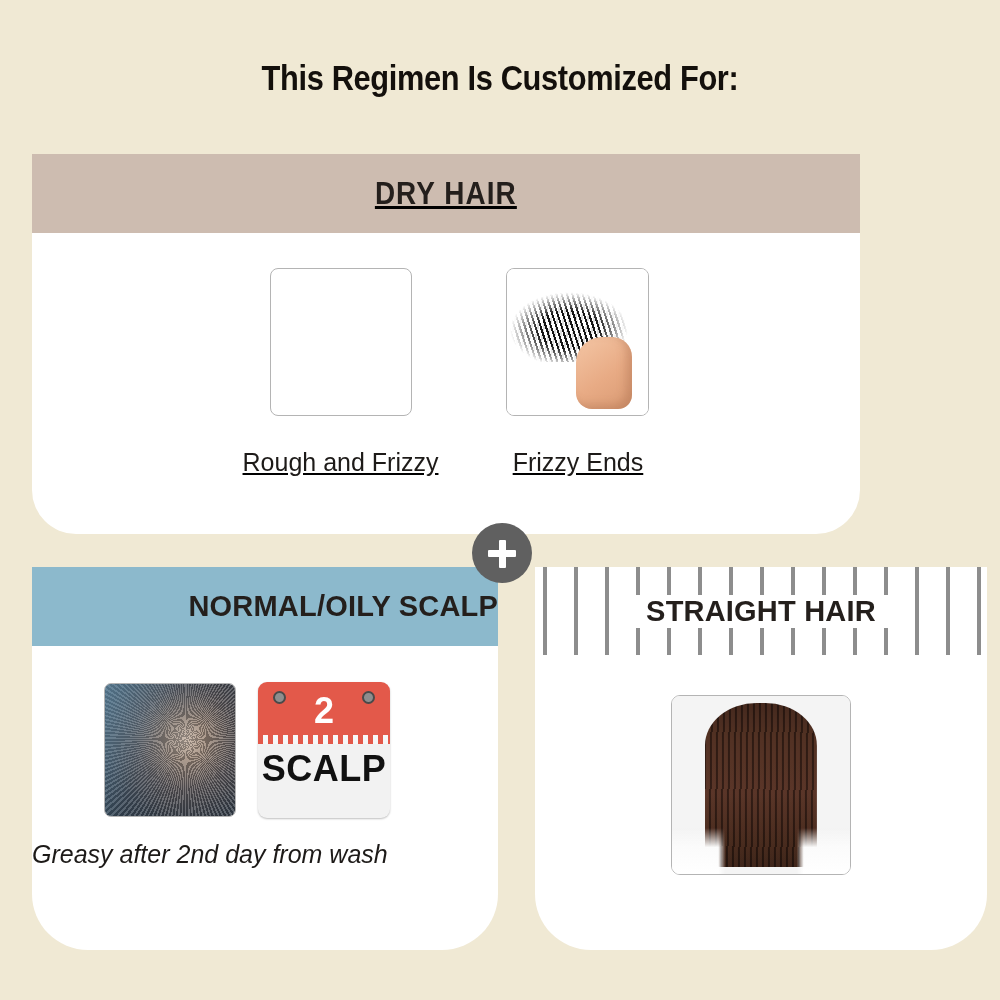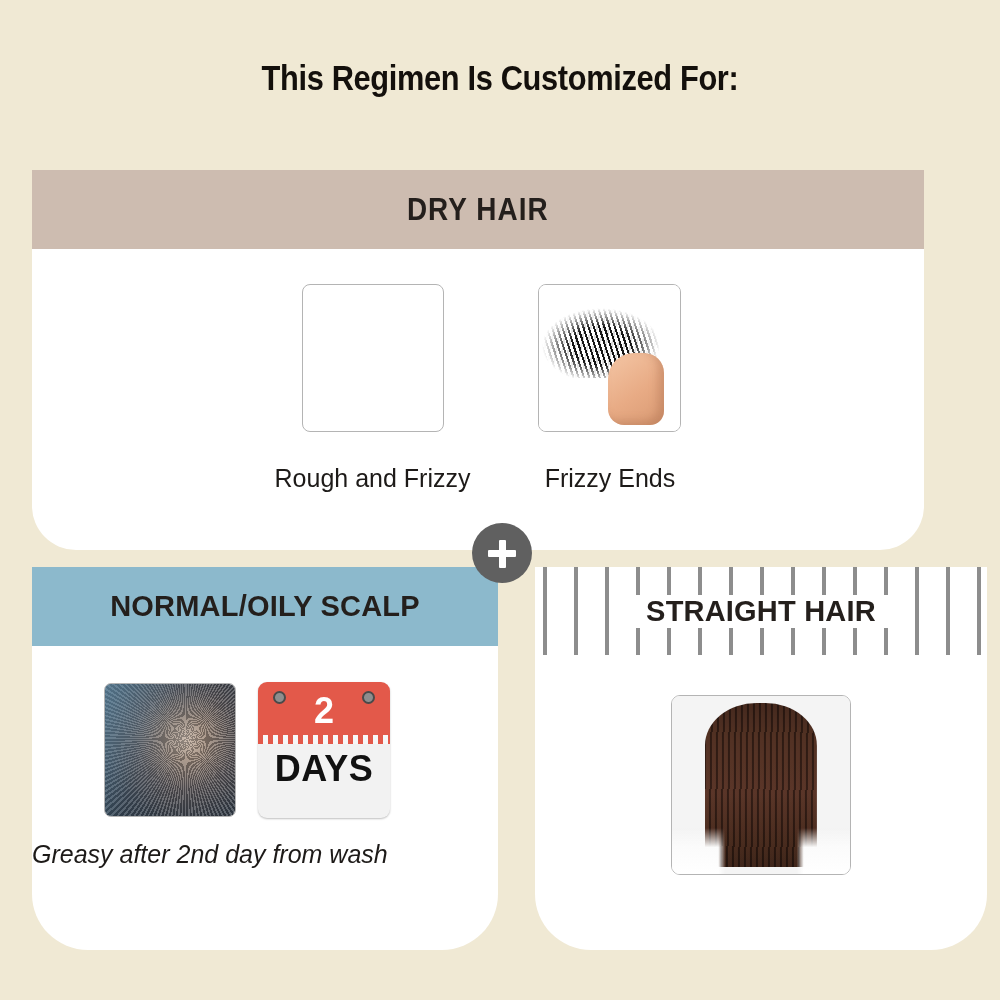--- a/index.html
+++ b/index.html
@@ -32,24 +32,25 @@
 
   
   .card {
     position: absolute;
     background: #ffffff;
     overflow: hidden;
   }
 
   .card-top {
     left: 32px;
-    top: 170px;
-    width: 892px;
+    top: 154px;
+    width: 828px;
     height: 380px;
     border-radius: 0 0 44px 44px;
+    text-decoration: underline;
   }
 
   .card-bl {
     left: 32px;
     top: 567px;
     width: 466px;
     height: 383px;
     border-radius: 0 0 56px 56px;
   }
 
@@ -86,20 +87,21 @@
   }
   .band-dry .band-label {
     font-size: 31px;
     letter-spacing: 1.2px;
     transform: scaleX(0.9);
   }
 
   .band-scalp {
     height: 79px;
     background: #8cb9cc;
+    justify-content: flex-end;
   }
   .band-scalp .band-label {
     font-size: 29px;
     letter-spacing: 0.2px;
   }
 
   .band-straight {
     height: 88px;
     background: #ffffff;
   }
@@ -404,21 +406,21 @@
     <div class="thumb thumb-scalp">
       <div class="ph ph-scalp"></div>
     </div>
 
     <div class="calendar">
       <div class="cal-top"></div>
       <div class="cal-perf"></div>
       <div class="cal-ring left"></div>
       <div class="cal-ring right"></div>
       <div class="cal-num">2</div>
-      <div class="cal-days">DAYS</div>
+      <div class="cal-days">SCALP</div>
     </div>
 
   </div>
 
   <div class="caption-bl">Greasy after 2nd day from wash</div>
 </div>
 
 <div class="card card-br">
 
   <div class="band band-straight">

